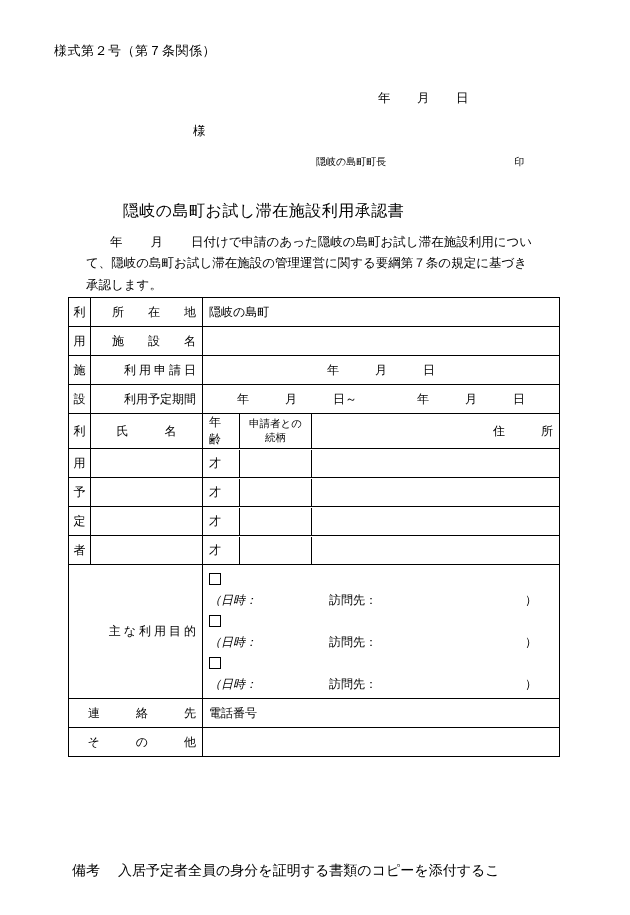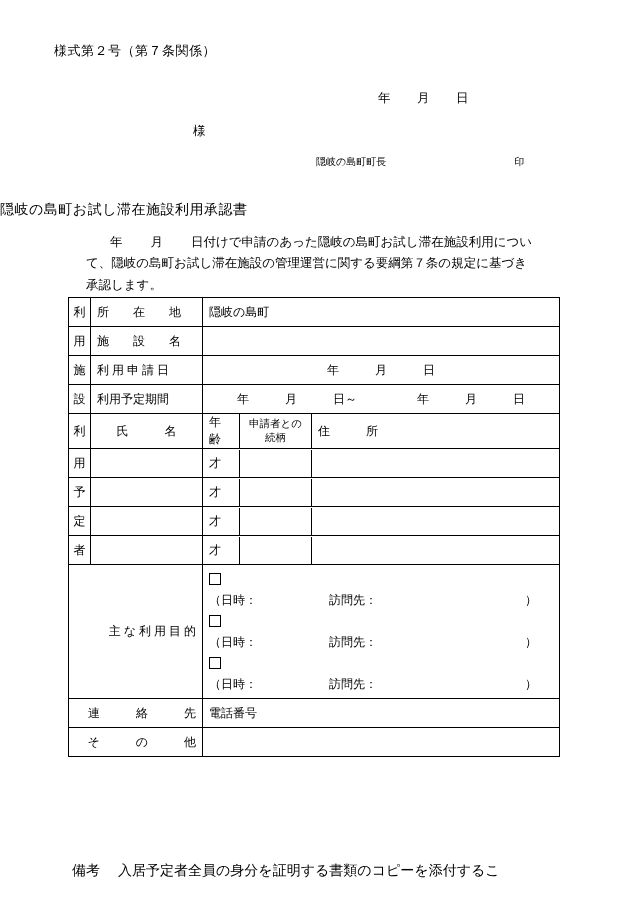--- a/index.html
+++ b/index.html
@@ -51,21 +51,22 @@
   }
   .issuer .seal {
     display: inline-block;
     margin-left: 128px;
   }
   .doc-title {
     position: absolute;
     left: 0;
     right: 0;
     top: 201px;
-    font-size: 14px;
+    text-align: center;
+    font-size: 16px;
     letter-spacing: 0.5px;
   }
   .body-text {
     position: absolute;
     left: 54px;
     top: 232px;
     width: 520px;
     font-size: 12.5px;
     line-height: 1.7;
     text-align: justify;
@@ -90,28 +91,28 @@
     box-sizing: border-box;
   }
   .vlabel {
     width: 22px;
     text-align: center;
     padding: 0 !important;
     font-size: 12px;
   }
   .lbl {
     width: 112px;
-    text-align: left;
+    text-align: right;
     letter-spacing: 0;
     white-space: nowrap;
   }
   .cell-date-1 { text-align: center; }
   .age-col { width: 36px; text-align: left; }
   .rel-col { width: 72px; text-align: center; font-size: 10.5px; }
-  .addr-col { text-align: left; }
+  .addr-col { text-align: right; }
   .name-col { text-align: center; margin-left: 44px; }
 
   .purpose-label {
     width: 134px;
     text-align: right;
     vertical-align: middle;
   }
   .purpose-cell {
     padding: 8px 6px 6px 6px !important;
     height: auto !important;
@@ -125,21 +126,21 @@
     display: inline-block;
     width: 10px;
     height: 10px;
     border: 1px solid #000;
     margin-bottom: 7px;
   }
   .subline {
     font-size: 12px;
     white-space: nowrap;
   }
-  .subline .s1 { display: inline-block; width: 120px; }
+  .subline .s1 { display: inline-block; width: 120px; font-style: italic; }
   .subline .s2 { display: inline-block; width: 196px; }
   .remarks {
     position: absolute;
     left: 72px;
     top: 862px;
     font-size: 14px;
   }
   .remarks .gap { display: inline-block; width: 18px; }
 </style>
 </head>

